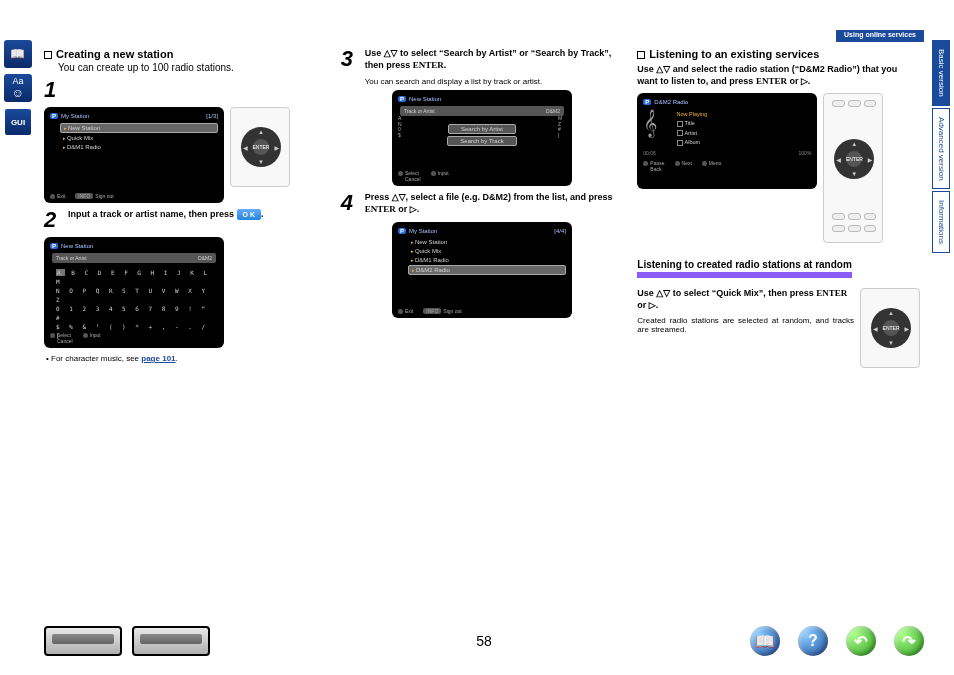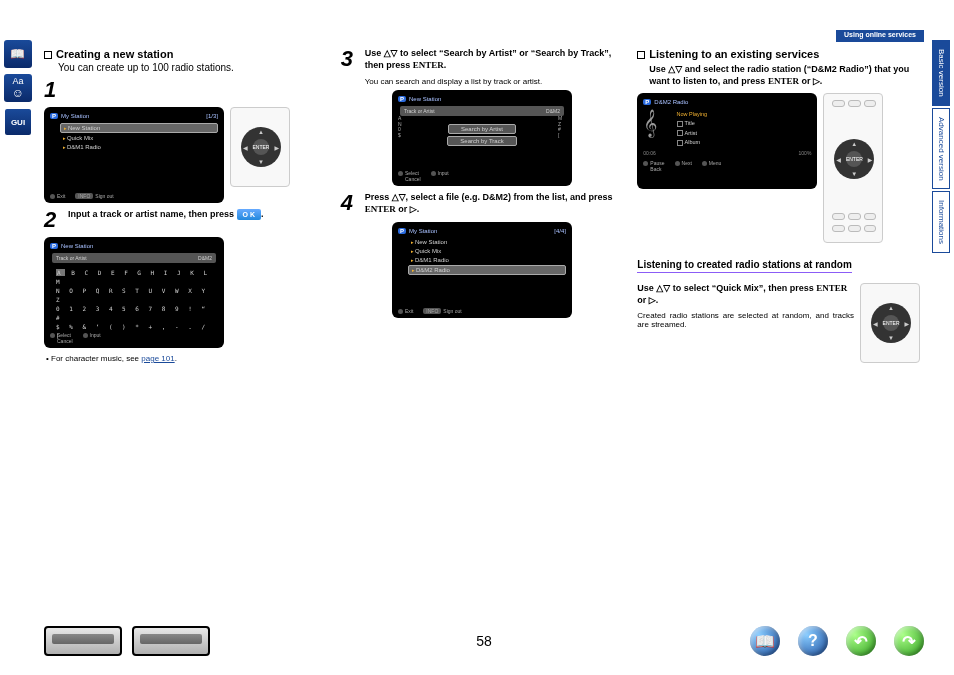--- a/index.html
+++ b/index.html
@@ -74,36 +74,36 @@
   .remote .dpad .arrow{position:absolute;color:#ccc;font-size:6px;}
   .remote .dpad .au{top:2px;left:50%;transform:translateX(-50%);} 
   .remote .dpad .ad{bottom:2px;left:50%;transform:translateX(-50%);} 
   .remote .dpad .al{left:2px;top:50%;transform:translateY(-50%);} 
   .remote .dpad .ar{right:2px;top:50%;transform:translateY(-50%);} 
   .remote.tall{min-height:150px;}
   .remote .row-btn{position:absolute;width:44px;left:8px;display:flex;gap:3px;}
   .remote .pill{flex:1;height:7px;border:1px solid #bbb;border-radius:3px;background:#eee;}
 
   .bullet { font-size: 8px; margin-left: 2px; margin-top: 3px; }
-  .bullet a { color: #1a4a9a; text-decoration: underline; }
+  .bullet a { color: #1a4a9a; text-decoration: underline; font-weight: bold; }
 
   .ok-badge{display:inline-block;background:linear-gradient(#6af,#28d);color:#fff;font-size:7px;padding:1px 6px;border-radius:2px;font-weight:bold;vertical-align:middle;}
 
   
   .footer-bar { position: absolute; bottom: 14px; left: 44px; right: 30px; height: 40px; display: flex; align-items: center; justify-content: space-between; }
   .device-thumbs { display: flex; gap: 10px; }
   .device { width: 78px; height: 30px; border: 2px solid #000; border-radius: 4px; background: linear-gradient(#e8e8e8,#b0b0b0); position: relative; }
   .device::after{content:"";position:absolute;inset:6px 6px 10px 6px;background:linear-gradient(#888,#666);border-radius:2px;}
   .page-num { font-size: 14px; position:absolute;left:50%;transform:translateX(-50%);}
   .nav-buttons { display: flex; gap: 18px; }
   .nav-btn { width: 30px; height: 30px; border-radius: 50%; display: flex; align-items: center; justify-content: center; font-size: 16px; font-weight: bold; box-shadow: inset -2px -2px 4px rgba(0,0,0,.3), inset 2px 2px 4px rgba(255,255,255,.5); cursor:pointer;}
   .nav-btn.blue { background: radial-gradient(circle at 30% 30%,#8cf,#1a4a9a); color: #fff; }
   .nav-btn.green { background: radial-gradient(circle at 30% 30%,#af8,#2a9a1a); color: #fff; }
 
-  .line-title { font-size: 10px; font-weight: bold; padding-bottom:2px; border-bottom: 1px solid #8b5cf6; margin: 10px 0 6px; display:inline-block;}
+  .line-title { font-size: 10px; font-weight: bold; padding-bottom:2px; border-bottom: 6px solid #8b5cf6; margin: 10px 0 6px; display:inline-block;}
 </style>
 </head>
 <body>
 
 <div class="left-sidebar">
   <div class="side-icon">📖</div>
   <div class="side-icon" style="flex-direction:column;font-size:9px;justify-content:center;">Aa<span style="font-size:12px;">☺</span></div>
   <div class="side-icon gui">GUI</div>
 </div>
 
@@ -246,21 +246,21 @@
         </div>
       </div>
     </div>
 
   </div>
 
   <div class="col">
     <div class="section-title"><span class="box"></span><span>Listening to an existing services</span></div>
 
     <div class="step" style="margin-top:4px">
-      <div class="step-text" style="margin-left:12px">
+      <div class="step-text" style="margin-left:0">
         <span>Use </span><span class="tri-up"></span><span class="tri-down"></span><span> and select the radio station (“D&amp;M2 Radio”) that you want to listen to, and press </span><span class="enter">ENTER</span><span> or </span><span class="tri-right"></span><span>.</span>
       </div>
     </div>
 
     <div class="illus">
       <div class="screen player">
         <div class="title-row">
             <span><span class="p">P</span><span>D&amp;M2 Radio</span></span>
           </div>
         <div class="pflex">

